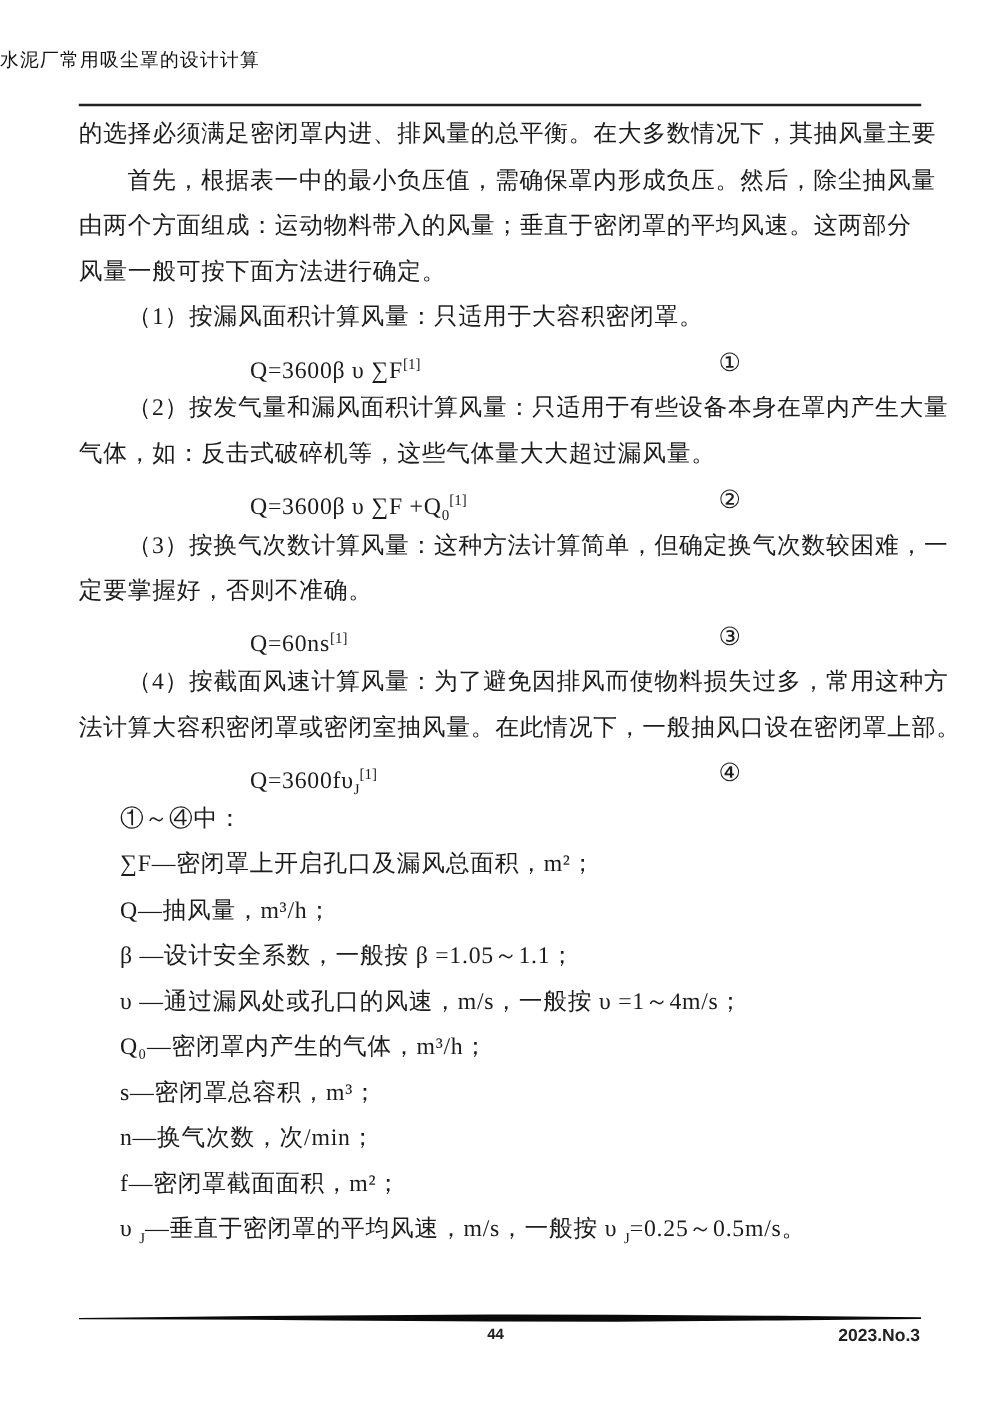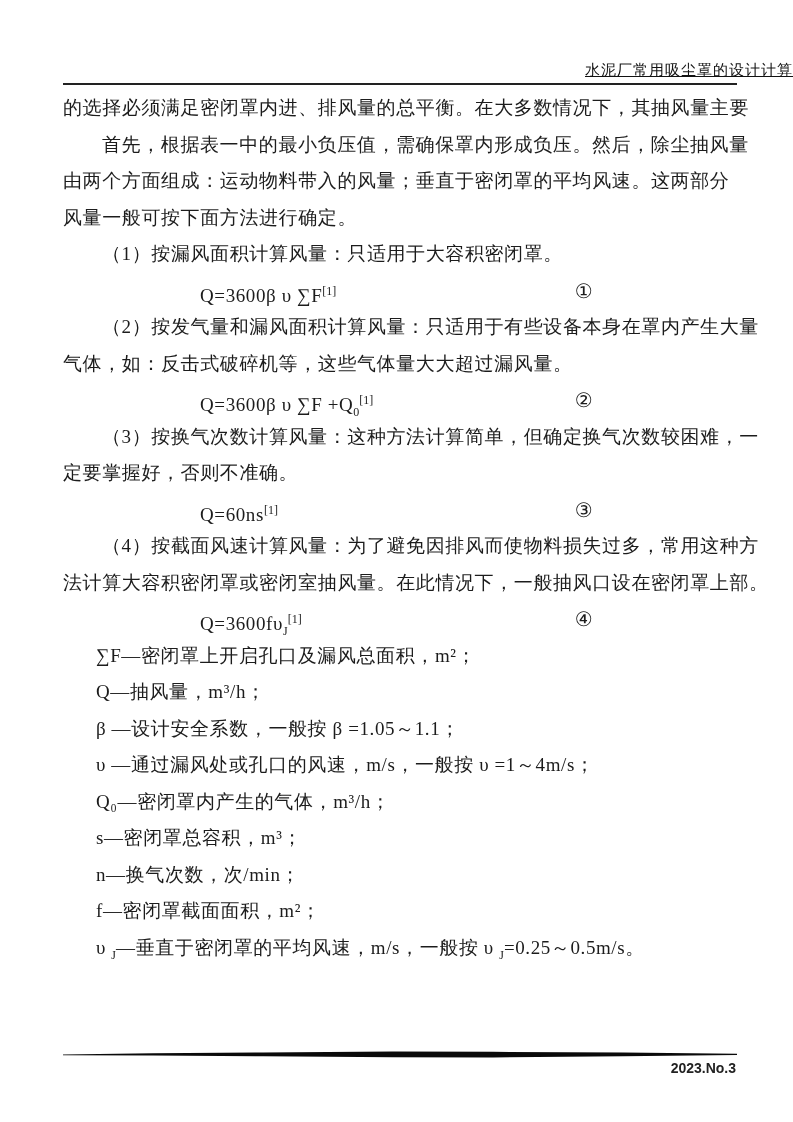--- a/index.html
+++ b/index.html
@@ -12,28 +12,27 @@
     width: 793px;
     height: 1122px;
     background: #ffffff;
     overflow: hidden;
     font-family: "Liberation Serif", "DejaVu Serif", serif;
     color: #1c1c1c;
   }
   
   .header-title {
     position: absolute;
-    top: 61px;
+    top: 39px;
     left: 0;
     width: 100%;
-    text-align: right;
+    text-align: left;
     font-size: 15px;
     letter-spacing: 1px;
     color: #111;
-    text-decoration: underline;
   }
   .header-rule {
     position: absolute;
     top: 83px;
     left: 63px;
     width: 674px;
     height: 0;
     border-top: 2px solid #222;
   }
   
@@ -121,31 +120,33 @@
       <div class="line formula-row"><span><span>Q=3600β υ ∑F</span><span class="sup">[1]</span></span><span class="eq-num">①</span></div>
       <div class="line indent">（2）按发气量和漏风面积计算风量：只适用于有些设备本身在罩内产生大量</div>
       <div class="line">气体，如：反击式破碎机等，这些气体量大大超过漏风量。</div>
       <div class="line formula-row"><span><span>Q=3600β υ ∑F +Q</span><span class="sub">0</span><span class="sup">[1]</span></span><span class="eq-num">②</span></div>
       <div class="line indent">（3）按换气次数计算风量：这种方法计算简单，但确定换气次数较困难，一</div>
       <div class="line">定要掌握好，否则不准确。</div>
       <div class="line formula-row"><span><span>Q=60ns</span><span class="sup">[1]</span></span><span class="eq-num">③</span></div>
       <div class="line indent">（4）按截面风速计算风量：为了避免因排风而使物料损失过多，常用这种方</div>
       <div class="line">法计算大容积密闭罩或密闭室抽风量。在此情况下，一般抽风口设在密闭罩上部。</div>
       <div class="line formula-row"><span><span>Q=3600fυ</span><span class="sub">J</span><span class="sup">[1]</span></span><span class="eq-num">④</span></div>
+      <div class="line def">①～④中：</div>
       <div class="line def">∑F—密闭罩上开启孔口及漏风总面积，m²；</div>
       <div class="line def">Q—抽风量，m³/h；</div>
       <div class="line def">β —设计安全系数，一般按 β =1.05～1.1；</div>
       <div class="line def">υ —通过漏风处或孔口的风速，m/s，一般按 υ =1～4m/s；</div>
       <div class="line def">Q₀—密闭罩内产生的气体，m³/h；</div>
       <div class="line def">s—密闭罩总容积，m³；</div>
       <div class="line def">n—换气次数，次/min；</div>
       <div class="line def">f—密闭罩截面面积，m²；</div>
       <div class="line def"><span>υ </span><span class="sub">J</span><span>—垂直于密闭罩的平均风速，m/s，一般按 υ </span><span class="sub">J</span><span>=0.25～0.5m/s。</span></div>
     </div>
 
   <svg class="footer-bar" viewBox="0 0 674 8" preserveAspectRatio="none">
     <polygon id="footer-bar-shape" points="0,3.4 90,2.3 200,1.4 330,0.6 430,0.8 560,1.6 674,2.7 674,4.1 560,5.3 430,6.4 330,6.2 200,5.3 90,4.5 0,4.3" fill="#0a0a0a"></polygon>
   </svg>
 
+  <div class="footer-page-number">44</div>
 
   <div class="footer-issue">2023.No.3</div>
 
 </div>
 
 </body></html>

